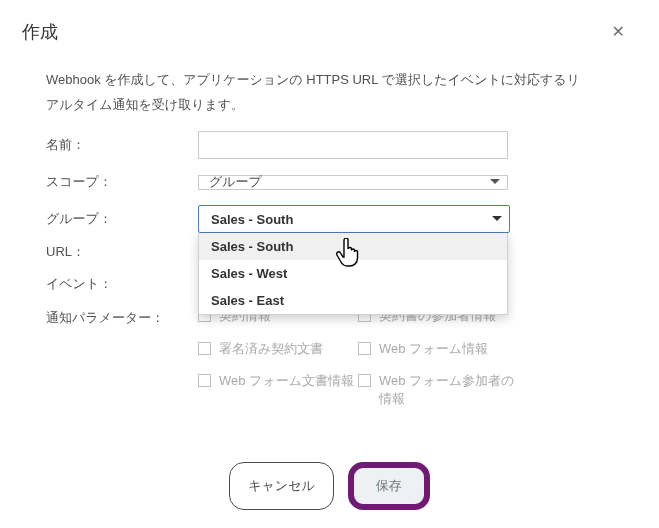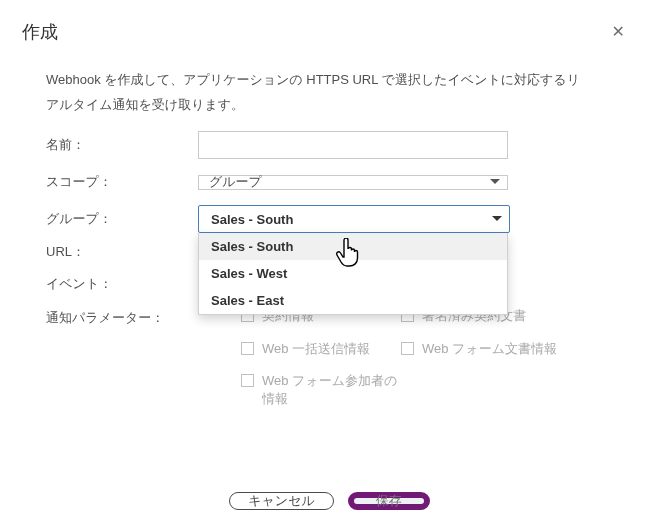--- a/index.html
+++ b/index.html
@@ -126,21 +126,20 @@
     cursor: pointer;
     font-weight: 600;
   }
   .dropdown-item.hover {
     background: #f0f0f0;
   }
   .params-row {
     display: flex;
     margin-left: 0;
     margin-top: 4px;
-    gap: 43px;
   }
   .params-label {
     width: 152px;
     color: #505050;
     font-size: 13px;
     padding-top: 2px;
   }
   .checkbox-grid {
     flex: 0 0 380px;
     display: grid;
@@ -167,21 +166,21 @@
   .footer {
     position: absolute;
     bottom: 18px;
     left: 0;
     right: 0;
     display: flex;
     justify-content: center;
     gap: 14px;
   }
   .btn {
-    height: 18px;
+    height: 48px;
     min-width: 82px;
     border-radius: 15px;
     font-size: 13px;
     display: inline-flex;
     align-items: center;
     justify-content: center;
     padding: 0 18px;
     cursor: pointer;
   }
   .btn-cancel {
@@ -273,25 +272,29 @@
 
     <div class="params-row">
       <div class="params-label">通知パラメーター：</div>
       <div class="checkbox-grid">
         <label class="cb">
             <span class="cb-box"></span>
             <span>契約情報</span>
           </label>
         <label class="cb">
             <span class="cb-box"></span>
+            <span>契約書の参加者情報</span>
+          </label>
+        <label class="cb">
+            <span class="cb-box"></span>
             <span>署名済み契約文書</span>
           </label>
         <label class="cb">
             <span class="cb-box"></span>
-            <span>Web 一括送信情報</span>
+            <span>Web フォーム情報</span>
           </label>
         <label class="cb">
             <span class="cb-box"></span>
             <span>Web フォーム文書情報</span>
           </label>
         <label class="cb">
             <span class="cb-box"></span>
             <span>Web フォーム参加者の情報</span>
           </label>
       </div>

